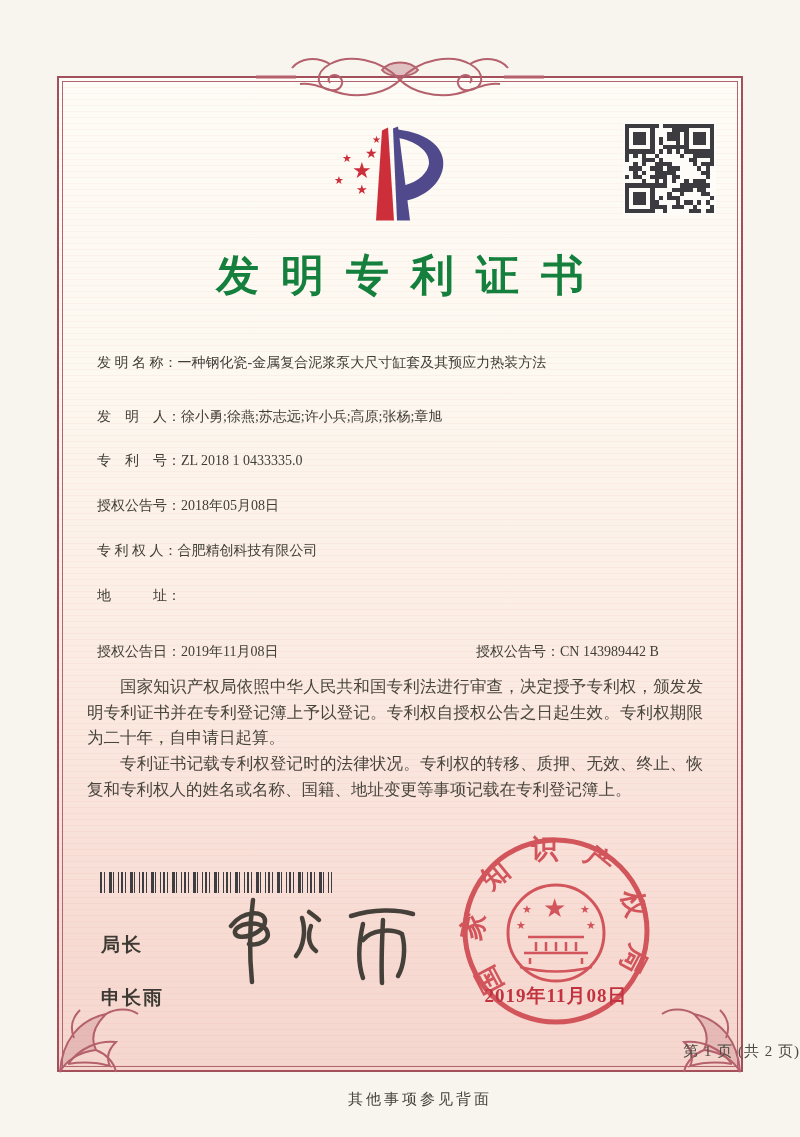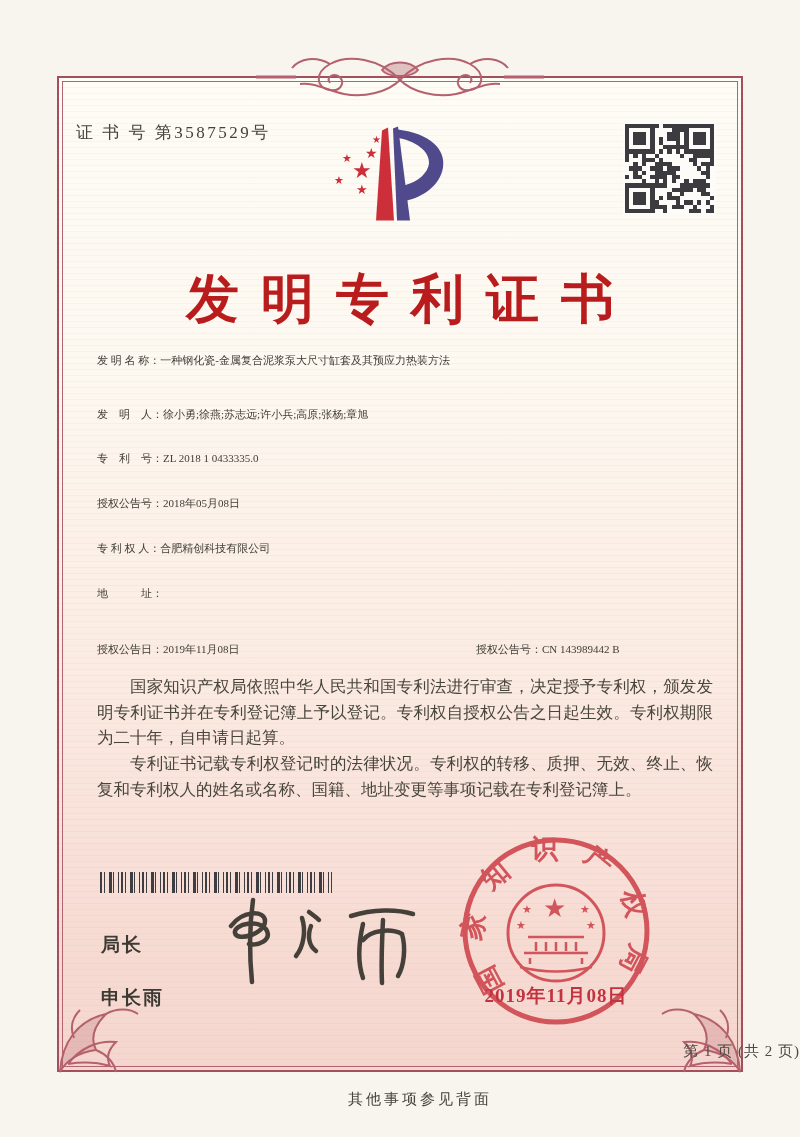--- a/index.html
+++ b/index.html
@@ -29,30 +29,30 @@
     color:#454239;
   }
   .logo { position:absolute; left:330px; top:120px; width:134px; height:108px; }
   .qr {
     position:absolute; left:623px; top:122px; width:93px; height:93px;
     background:#fdfcf8; display:grid; padding:2px;
     grid-template-columns:repeat(21,1fr); grid-template-rows:repeat(21,1fr);
   }
   .qr div.on { background:#3b3b40; }
   .title {
-    position:absolute; left:0; right:0; top:264px; text-align:center;
-    font-size:53px; font-weight:700; letter-spacing:22px; text-indent:22px;
-    color:#b91c1c;
-  }
-  .row { position:absolute; left:97px; right:70px; display:flex; font-size:11px; color:#3f3d36; line-height:1.5; }
+    position:absolute; left:0; right:0; top:247px; text-align:center;
+    font-size:43px; font-weight:700; letter-spacing:22px; text-indent:22px;
+    color:#15803d;
+  }
+  .row { position:absolute; left:97px; right:70px; display:flex; font-size:14px; color:#3f3d36; line-height:1.5; }
   .flabel { flex:0 0 auto; white-space:pre; }
   .fvalue { white-space:pre-line; }
   .row2pair { position:absolute; left:358px; top:0; display:flex;margin-left:21px; }
   .paras {
-    position:absolute; left:97px; top:674px; width:616px;
+    position:absolute; left:87px; top:674px; width:616px;
     font-size:16.5px; line-height:1.56; color:#48453d; text-align:justify;
   }
   .paras p { text-indent:2em; }
   .barcode {
     position:absolute; left:100px; top:872px; width:232px; height:21px;
     background:repeating-linear-gradient(90deg,
       #3d3d42 0 2px, transparent 2px 4px,
       #3d3d42 4px 5px, transparent 5px 9px,
       #3d3d42 9px 12px, transparent 12px 13px,
       #3d3d42 13px 14px, transparent 14px 18px,
@@ -105,21 +105,20 @@
   </svg>
   <svg class="ornament" style="left:658px; top:998px;" width="92" height="80" viewBox="0 0 92 80">
     <g stroke="#b5616d" fill="none" stroke-width="2" transform="translate(92,0) scale(-1,1)">
       <path d="M10 74 C12 44 28 22 56 16 C44 28 40 40 46 52 C30 54 16 62 10 74 Z" fill="rgba(181,97,109,0.25)"></path>
       <path d="M18 66 C30 50 48 42 66 44 C58 52 56 60 60 68 C46 64 30 64 18 66"></path>
       <path d="M56 16 C66 10 80 10 88 16 M46 52 C56 56 64 64 66 74"></path>
       <path d="M24 40 C20 30 22 20 30 12"></path>
     </g>
   </svg>
 
-  <div class="cert-no">证 书 号 第3587529号</div>
 
   <svg class="logo" viewBox="0 0 134 105">
     <polygon points="52,9 58,6 64,99 46,99" fill="#cc2f3a"></polygon>
     <polygon points="63,7 68,5 80,99 67,99" fill="#504a8c"></polygon>
     <path d="M68 8 C100 12 116 28 113 46 C110 65 91 76 77 79 L74 64 C89 60 98 51 99 42 C100 30 86 19 66 16 Z" fill="#504a8c"></path>
     <text x="22" y="56" font-size="22" fill="#cc2f3a">★</text>
     <text x="35" y="36" font-size="14" fill="#cc2f3a">★</text>
     <text x="12" y="40" font-size="11" fill="#cc2f3a">★</text>
     <text x="4" y="62" font-size="11" fill="#cc2f3a">★</text>
     <text x="26" y="72" font-size="13" fill="#cc2f3a">★</text>

